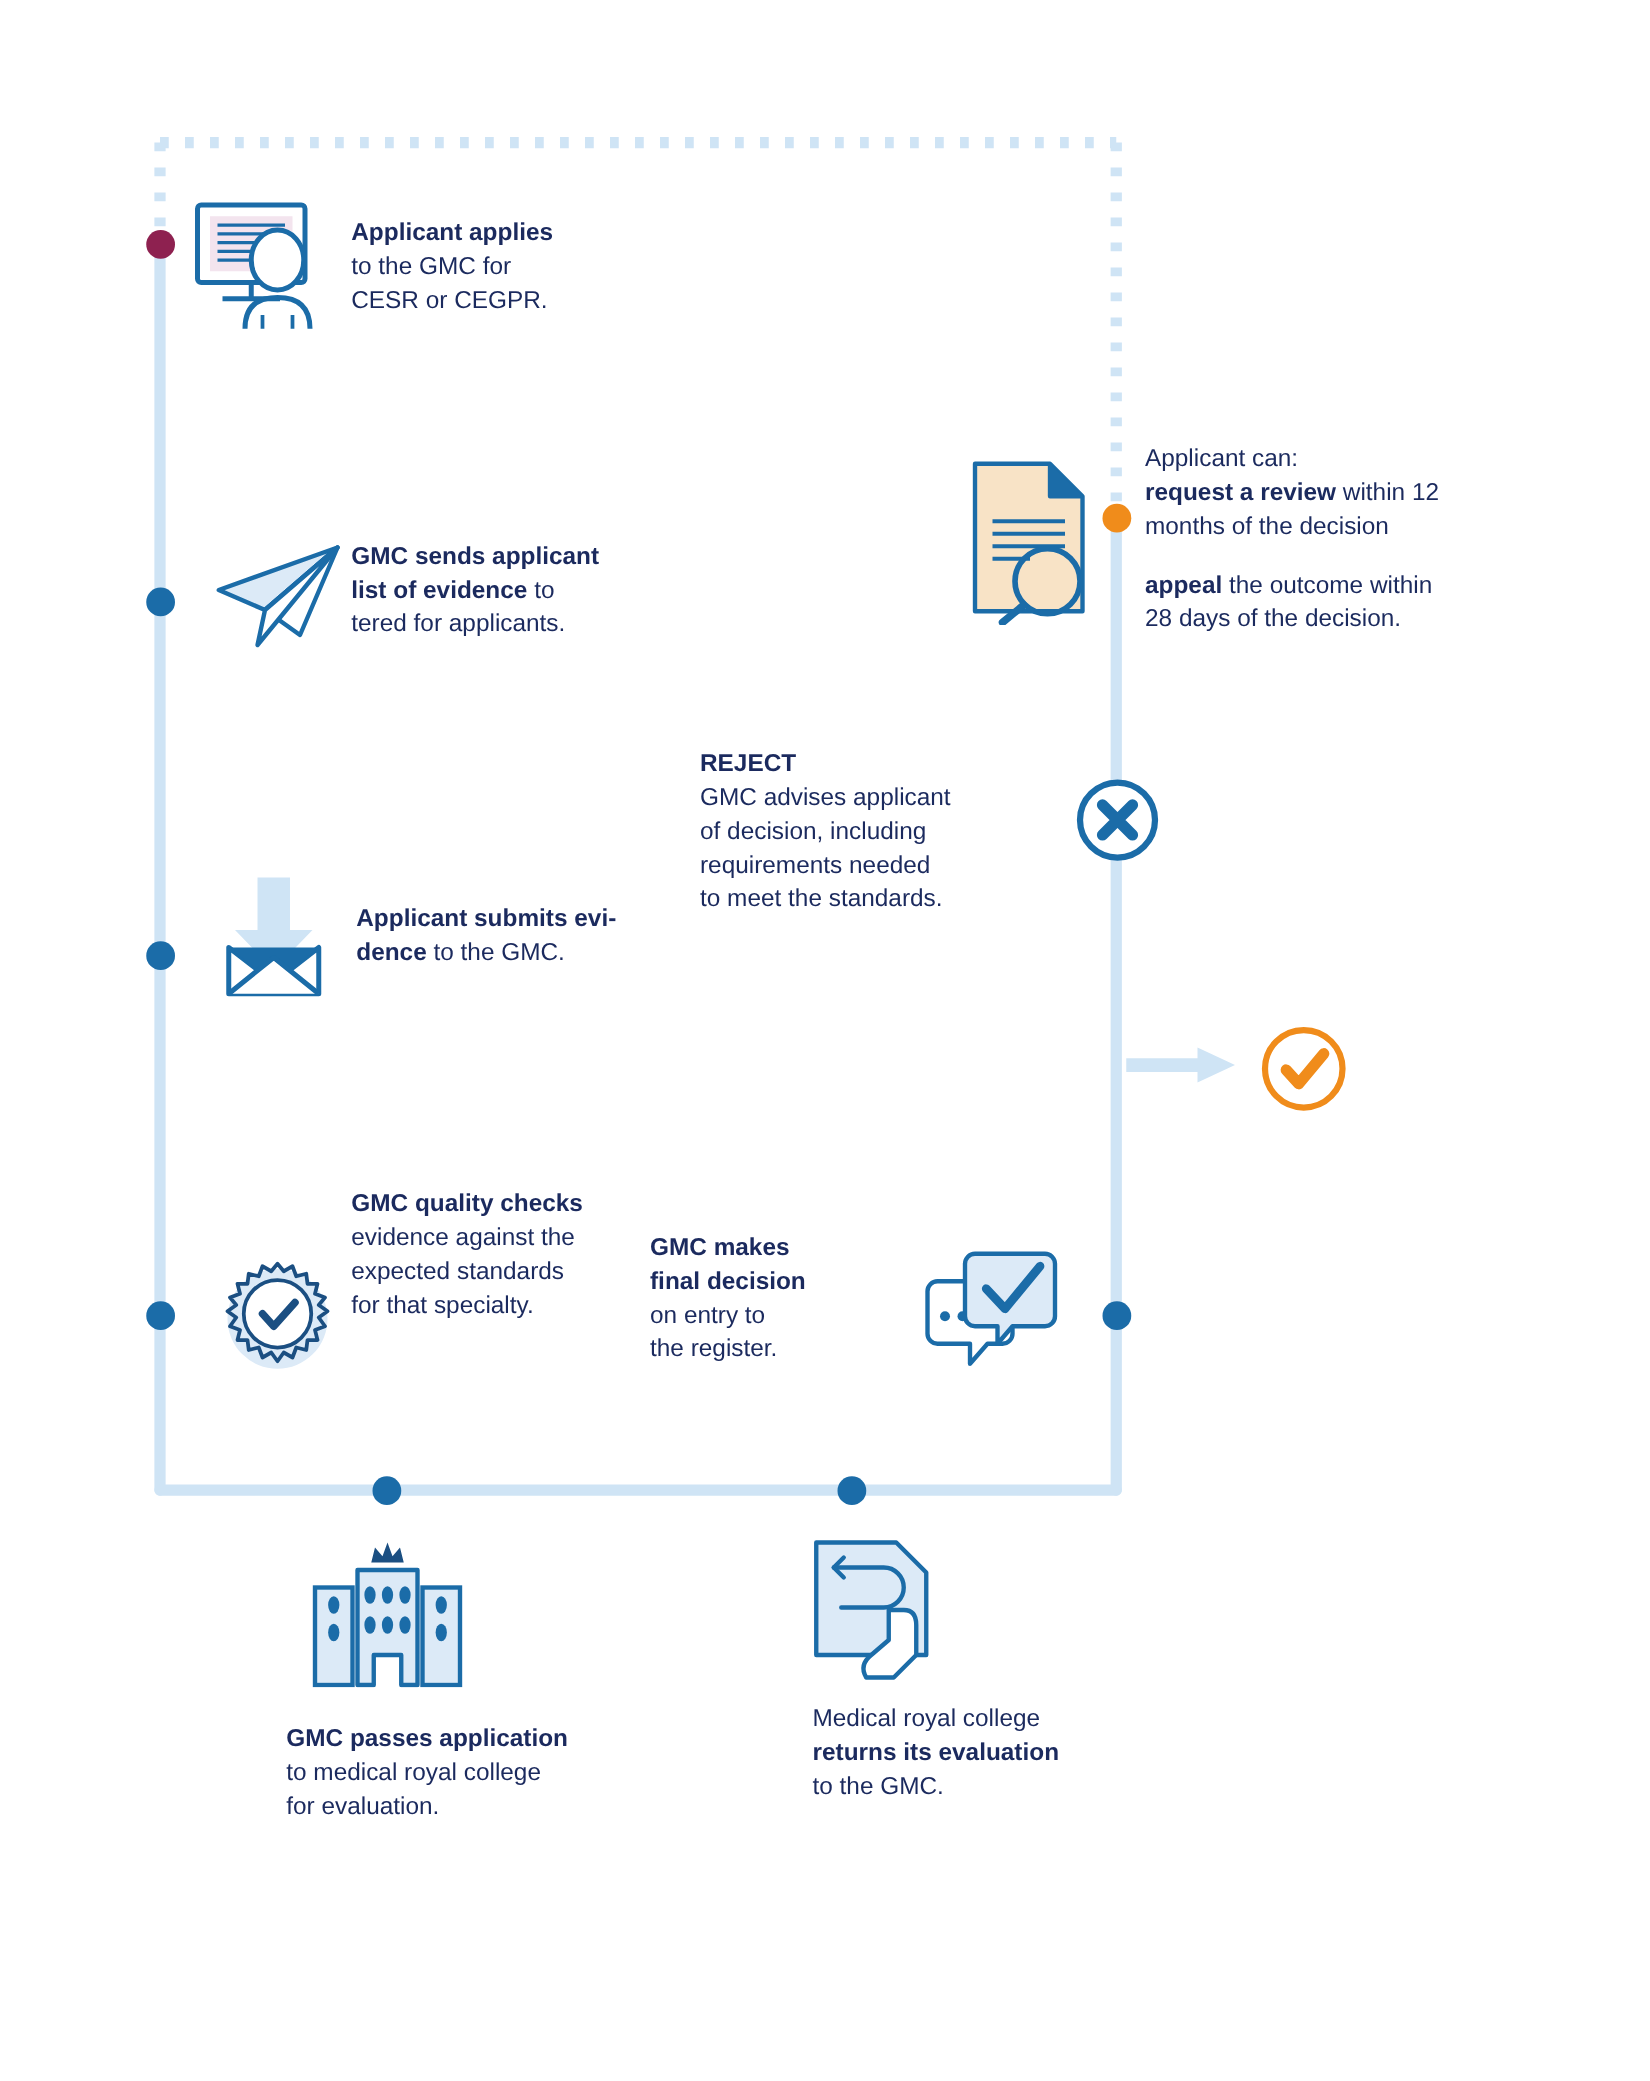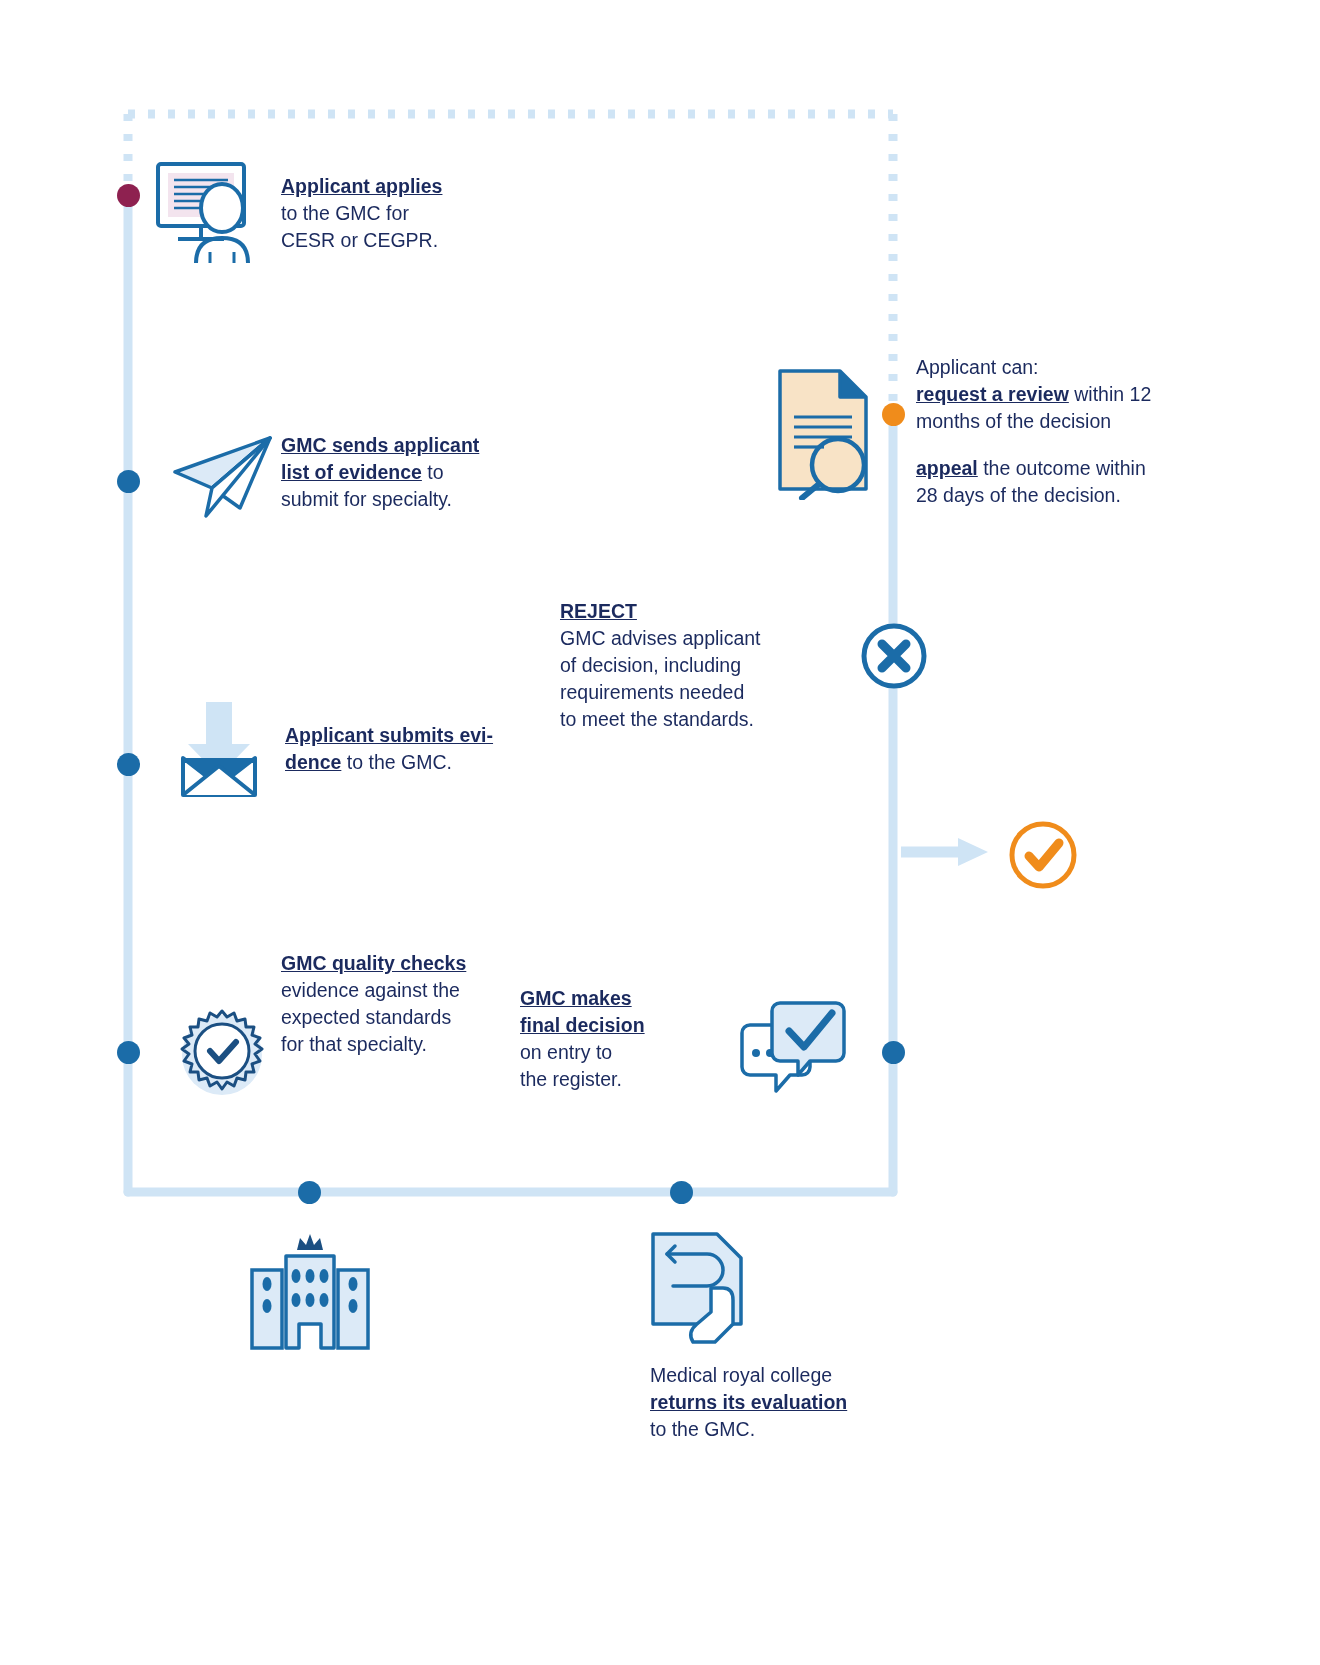--- a/index.html
+++ b/index.html
@@ -6,21 +6,21 @@
   body{
     width:1320px;height:1665px;position:relative;overflow:hidden;
     font-family:"Liberation Sans","DejaVu Sans",sans-serif;
     color:#1b2a5e;
   }
   .canvas{position:absolute;inset:0;}
   svg.lines{position:absolute;left:0;top:0;width:1320px;height:1665px;pointer-events:none;}
 
   
   .txt{position:absolute;font-size:19.5px;line-height:27px;color:#1b2a5e;}
-  .txt b{font-weight:bold;text-decoration:underline;}
+  .txt b{font-weight:bold;}
   .right-al{text-align:left;}
   .left-al{text-align:left;}
 
   
   .icon{position:absolute;}
 
   
   .dot{position:absolute;border-radius:50%;}
   .dot.navy{background:#1b6ca8;}
   .dot.maroon{background:#8e2150;}
@@ -88,21 +88,21 @@
   <div class="icon" style="left:170px;top:430px;width:110px;height:90px;">
     <svg viewBox="0 0 110 90" width="110" height="90">
       <polygon points="5,42 100,8 42,58" fill="#dceaf7" stroke="#1b6ca8" stroke-width="3.5" stroke-linejoin="round"></polygon>
       <polygon points="42,58 100,8 70,78" fill="#ffffff" stroke="#1b6ca8" stroke-width="3.5" stroke-linejoin="round"></polygon>
       <polygon points="42,58 100,8 36,86" fill="#ffffff" stroke="#1b6ca8" stroke-width="3.5" stroke-linejoin="round"></polygon>
     </svg>
   </div>
   <div class="txt left-al" style="left:281px;top:432px;width:260px;">
     <div><b>GMC sends applicant</b></div>
     <div><b>list of evidence</b><span> to</span></div>
-    <div><span>submit for specialty.</span></div>
+    <div><span>tered for applicants.</span></div>
   </div>
 
   <div class="icon" style="left:168px;top:700px;width:110px;height:100px;">
     <svg viewBox="0 0 110 100" width="110" height="100">
       <polygon points="38,2 64,2 64,44 82,44 51,76 20,44 38,44" fill="#cfe4f5"></polygon>
       <polygon points="15,58 51,86 87,58 87,95 15,95" fill="#ffffff" stroke="#1b6ca8" stroke-width="4" stroke-linejoin="round"></polygon>
       <polygon points="15,58 51,86 87,58" fill="#1b6ca8"></polygon>
       <path d="M15 95 L51 66 L87 95" fill="#ffffff" stroke="#1b6ca8" stroke-width="4" stroke-linejoin="round"></path>
     </svg>
   </div>
@@ -146,20 +146,25 @@
           <ellipse cx="111" cy="78" rx="4.5" ry="7"></ellipse>
         <ellipse cx="54" cy="48" rx="4.5" ry="7"></ellipse>
           <ellipse cx="68" cy="48" rx="4.5" ry="7"></ellipse>
           <ellipse cx="82" cy="48" rx="4.5" ry="7"></ellipse>
         <ellipse cx="54" cy="72" rx="4.5" ry="7"></ellipse>
           <ellipse cx="68" cy="72" rx="4.5" ry="7"></ellipse>
           <ellipse cx="82" cy="72" rx="4.5" ry="7"></ellipse>
       </g>
     </svg>
   </div>
+  <div class="txt left-al" style="left:229px;top:1378px;width:300px;">
+    <div><b>GMC passes application</b></div>
+    <div><span>to medical royal college</span></div>
+    <div><span>for evaluation.</span></div>
+  </div>
 
   <div class="icon" style="left:645px;top:1228px;width:110px;height:122px;">
     <svg viewBox="0 0 110 122" width="110" height="122">
       <path d="M8 6 L72 6 L96 30 L96 96 L8 96 Z" fill="#dceaf7" stroke="#1b6ca8" stroke-width="3.5" stroke-linejoin="round"></path>
       <path d="M30 18 L22 26 L30 34" fill="none" stroke="#1b6ca8" stroke-width="3.5" stroke-linecap="round" stroke-linejoin="round"></path>
       <path d="M22 26 L62 26 a16 16 0 0 1 0 32 L28 58" fill="none" stroke="#1b6ca8" stroke-width="3.5" stroke-linecap="round"></path>
       <path d="M78 60 q10 0 10 12 l0 24 l-18 18 l-22 0 q-6 -10 4 -18 l14 -12 l0 -24 q0 0 12 0 z" fill="#ffffff" stroke="#1b6ca8" stroke-width="3.5" stroke-linejoin="round"></path>
     </svg>
   </div>
   <div class="txt right-al" style="left:520px;top:985px;width:180px;">

